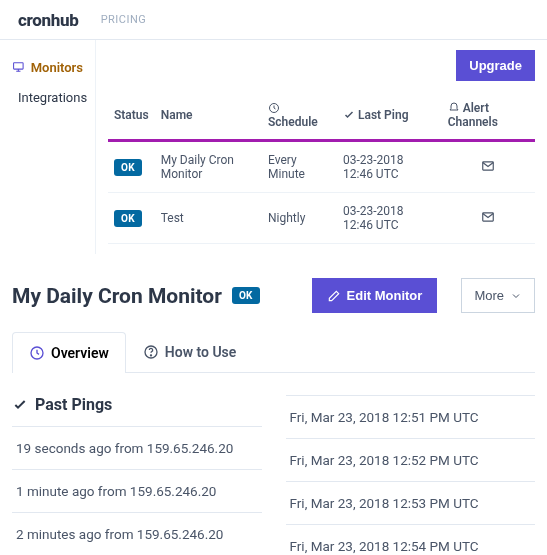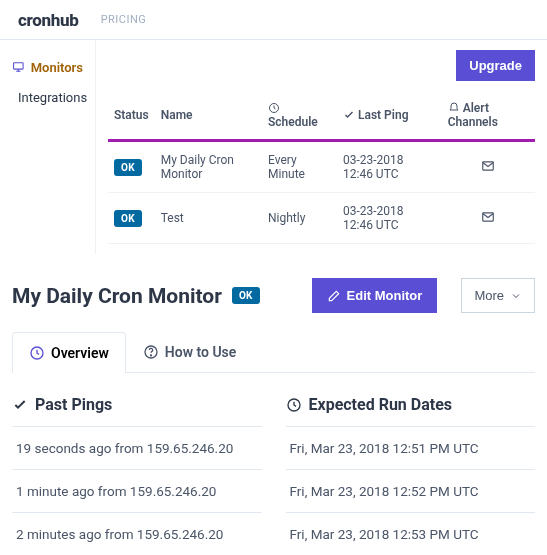--- a/index.html
+++ b/index.html
@@ -167,27 +167,20 @@
         <span>Past Pings</span>
       </div>
       <div id="past-pings-list">
           <div class="row-item">19 seconds ago from 159.65.246.20</div>
           <div class="row-item">1 minute ago from 159.65.246.20</div>
           <div class="row-item">2 minutes ago from 159.65.246.20</div>
           <div class="row-item">3 minutes ago from 159.65.246.20</div>
         </div>
     </div>
     <div class="col">
-      <div class="col-head">
-        <svg width="16" height="16" viewBox="0 0 24 24" fill="none" stroke="#2d3748" stroke-width="2">
-            <circle cx="12" cy="12" r="9"></circle>
-            <path d="M12 7v5l3 2"></path>
-          </svg>
-        <span>Expected Run Dates</span>
-      </div>
       <div id="expected-list">
           <div class="row-item">Fri, Mar 23, 2018 12:51 PM UTC</div>
           <div class="row-item">Fri, Mar 23, 2018 12:52 PM UTC</div>
           <div class="row-item">Fri, Mar 23, 2018 12:53 PM UTC</div>
           <div class="row-item">Fri, Mar 23, 2018 12:54 PM UTC</div>
         </div>
     </div>
   </div>
 </div>
 

